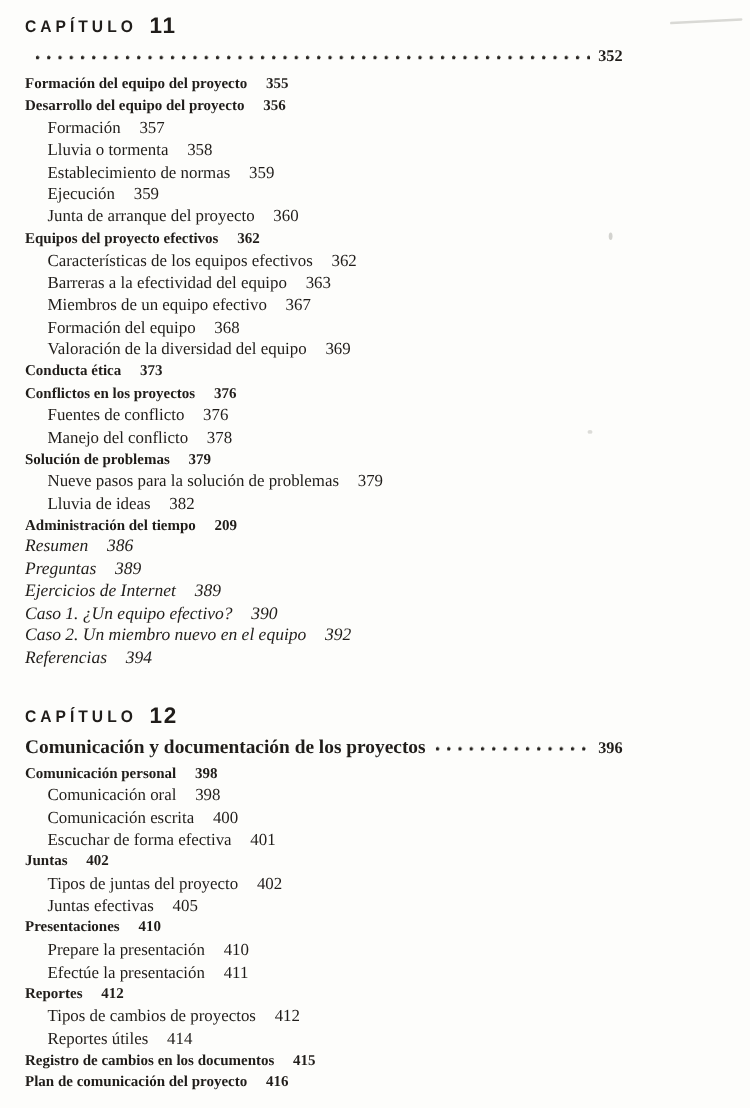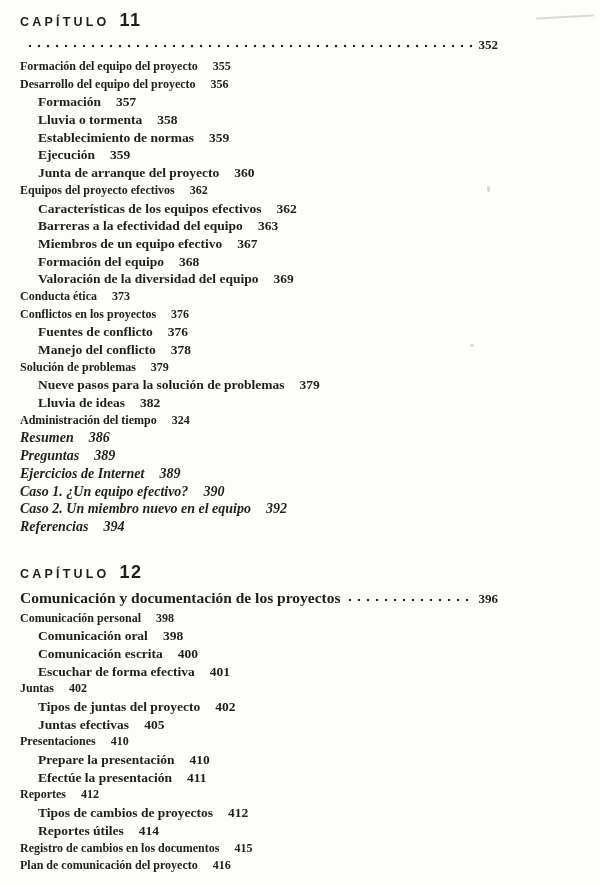--- a/index.html
+++ b/index.html
@@ -67,21 +67,20 @@
   }
   .toc-title-page {
     font-size: 13px;
     font-weight: 700;
   }
   
   .toc-entry {
     height: 17.7px;
     line-height: 17.7px;
     white-space: nowrap;
-    font-weight: bold;
   }
   .toc-entry .entry-page {
     margin-left: 15px;
   }
   .lvl-h1 {
     font-size: 12px;
     font-weight: 700;
   }
   .lvl-sub {
     font-size: 13.5px;
@@ -159,21 +158,21 @@
         <div class="toc-entry lvl-sub"><span class="entry-text">Miembros de un equipo efectivo</span><span class="entry-page">367</span></div>
         <div class="toc-entry lvl-sub"><span class="entry-text">Formación del equipo</span><span class="entry-page">368</span></div>
         <div class="toc-entry lvl-sub"><span class="entry-text">Valoración de la diversidad del equipo</span><span class="entry-page">369</span></div>
         <div class="toc-entry lvl-h1"><span class="entry-text">Conducta ética</span><span class="entry-page">373</span></div>
         <div class="toc-entry lvl-h1"><span class="entry-text">Conflictos en los proyectos</span><span class="entry-page">376</span></div>
         <div class="toc-entry lvl-sub"><span class="entry-text">Fuentes de conflicto</span><span class="entry-page">376</span></div>
         <div class="toc-entry lvl-sub"><span class="entry-text">Manejo del conflicto</span><span class="entry-page">378</span></div>
         <div class="toc-entry lvl-h1"><span class="entry-text">Solución de problemas</span><span class="entry-page">379</span></div>
         <div class="toc-entry lvl-sub"><span class="entry-text">Nueve pasos para la solución de problemas</span><span class="entry-page">379</span></div>
         <div class="toc-entry lvl-sub"><span class="entry-text">Lluvia de ideas</span><span class="entry-page">382</span></div>
-        <div class="toc-entry lvl-h1"><span class="entry-text">Administración del tiempo</span><span class="entry-page">324</span></div>
+        <div class="toc-entry lvl-h1"><span class="entry-text">Administración del tiempo</span><span class="entry-page">209</span></div>
         <div class="toc-entry lvl-italic"><span class="entry-text">Resumen</span><span class="entry-page">386</span></div>
         <div class="toc-entry lvl-italic"><span class="entry-text">Preguntas</span><span class="entry-page">389</span></div>
         <div class="toc-entry lvl-italic"><span class="entry-text">Ejercicios de Internet</span><span class="entry-page">389</span></div>
         <div class="toc-entry lvl-italic"><span class="entry-text">Caso 1. ¿Un equipo efectivo?</span><span class="entry-page">390</span></div>
         <div class="toc-entry lvl-italic"><span class="entry-text">Caso 2. Un miembro nuevo en el equipo</span><span class="entry-page">392</span></div>
         <div class="toc-entry lvl-italic"><span class="entry-text">Referencias</span><span class="entry-page">394</span></div>
       </div>
   </section>
 
   <section class="chapter">

